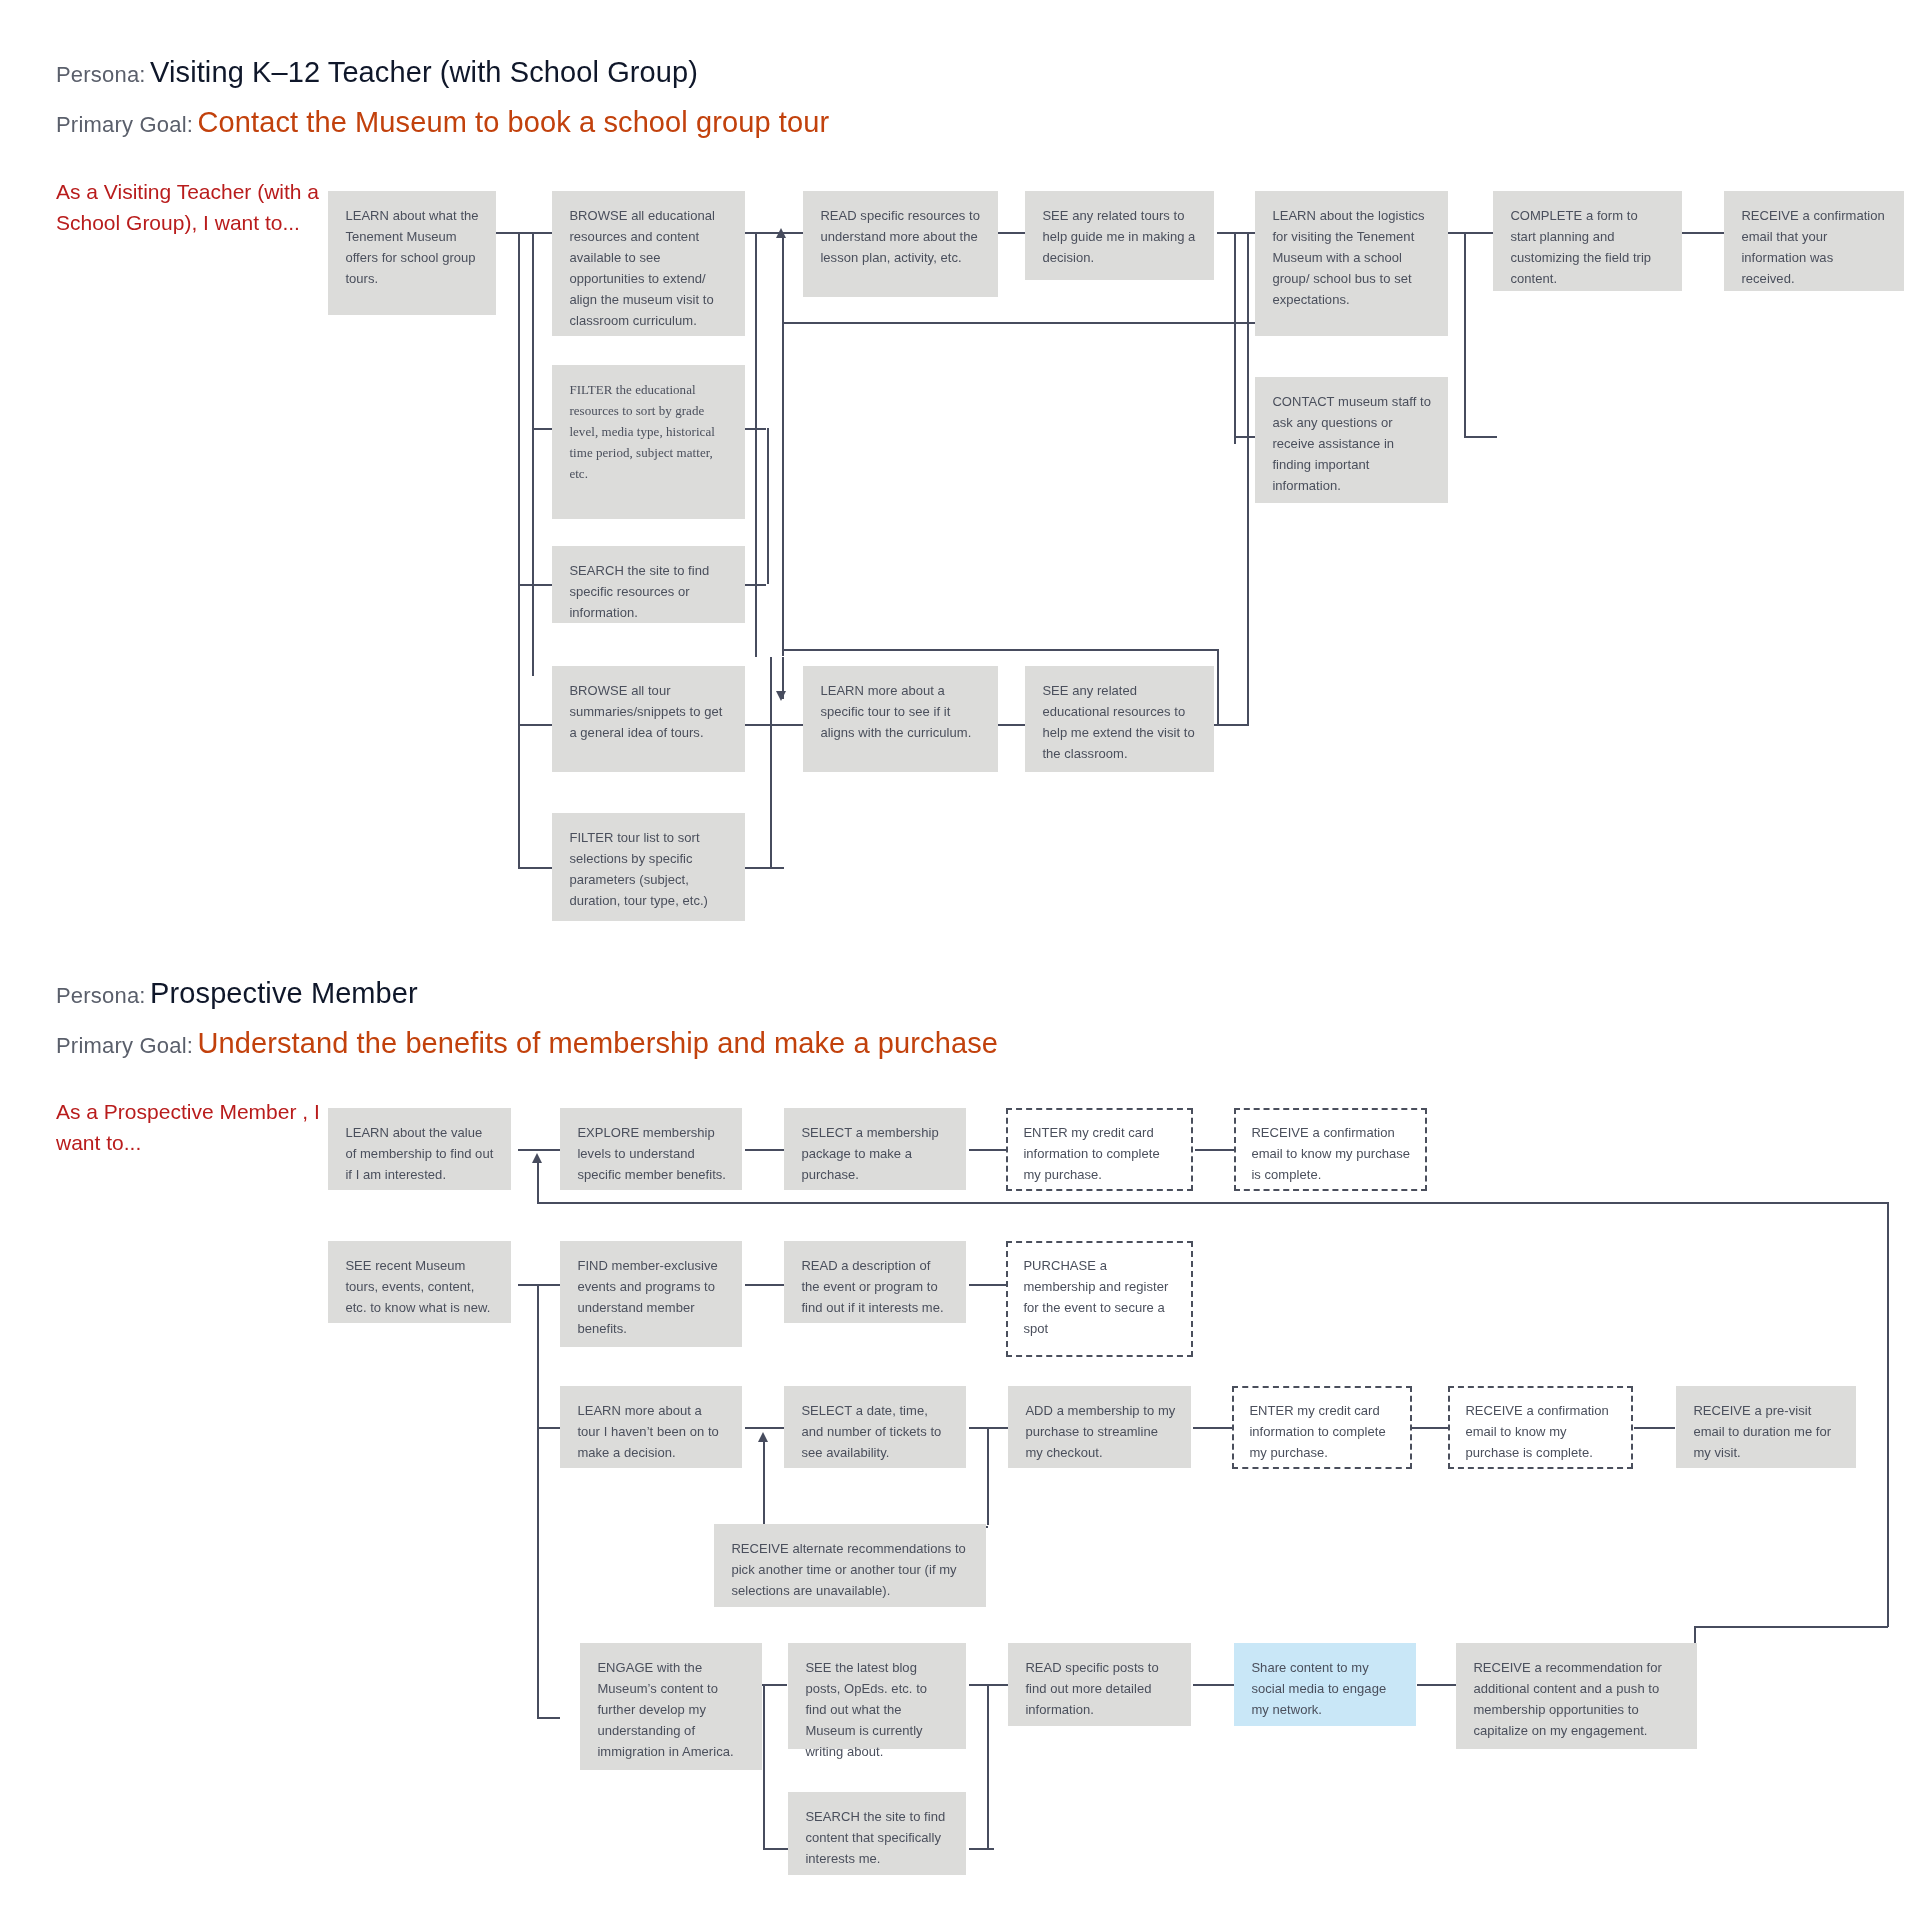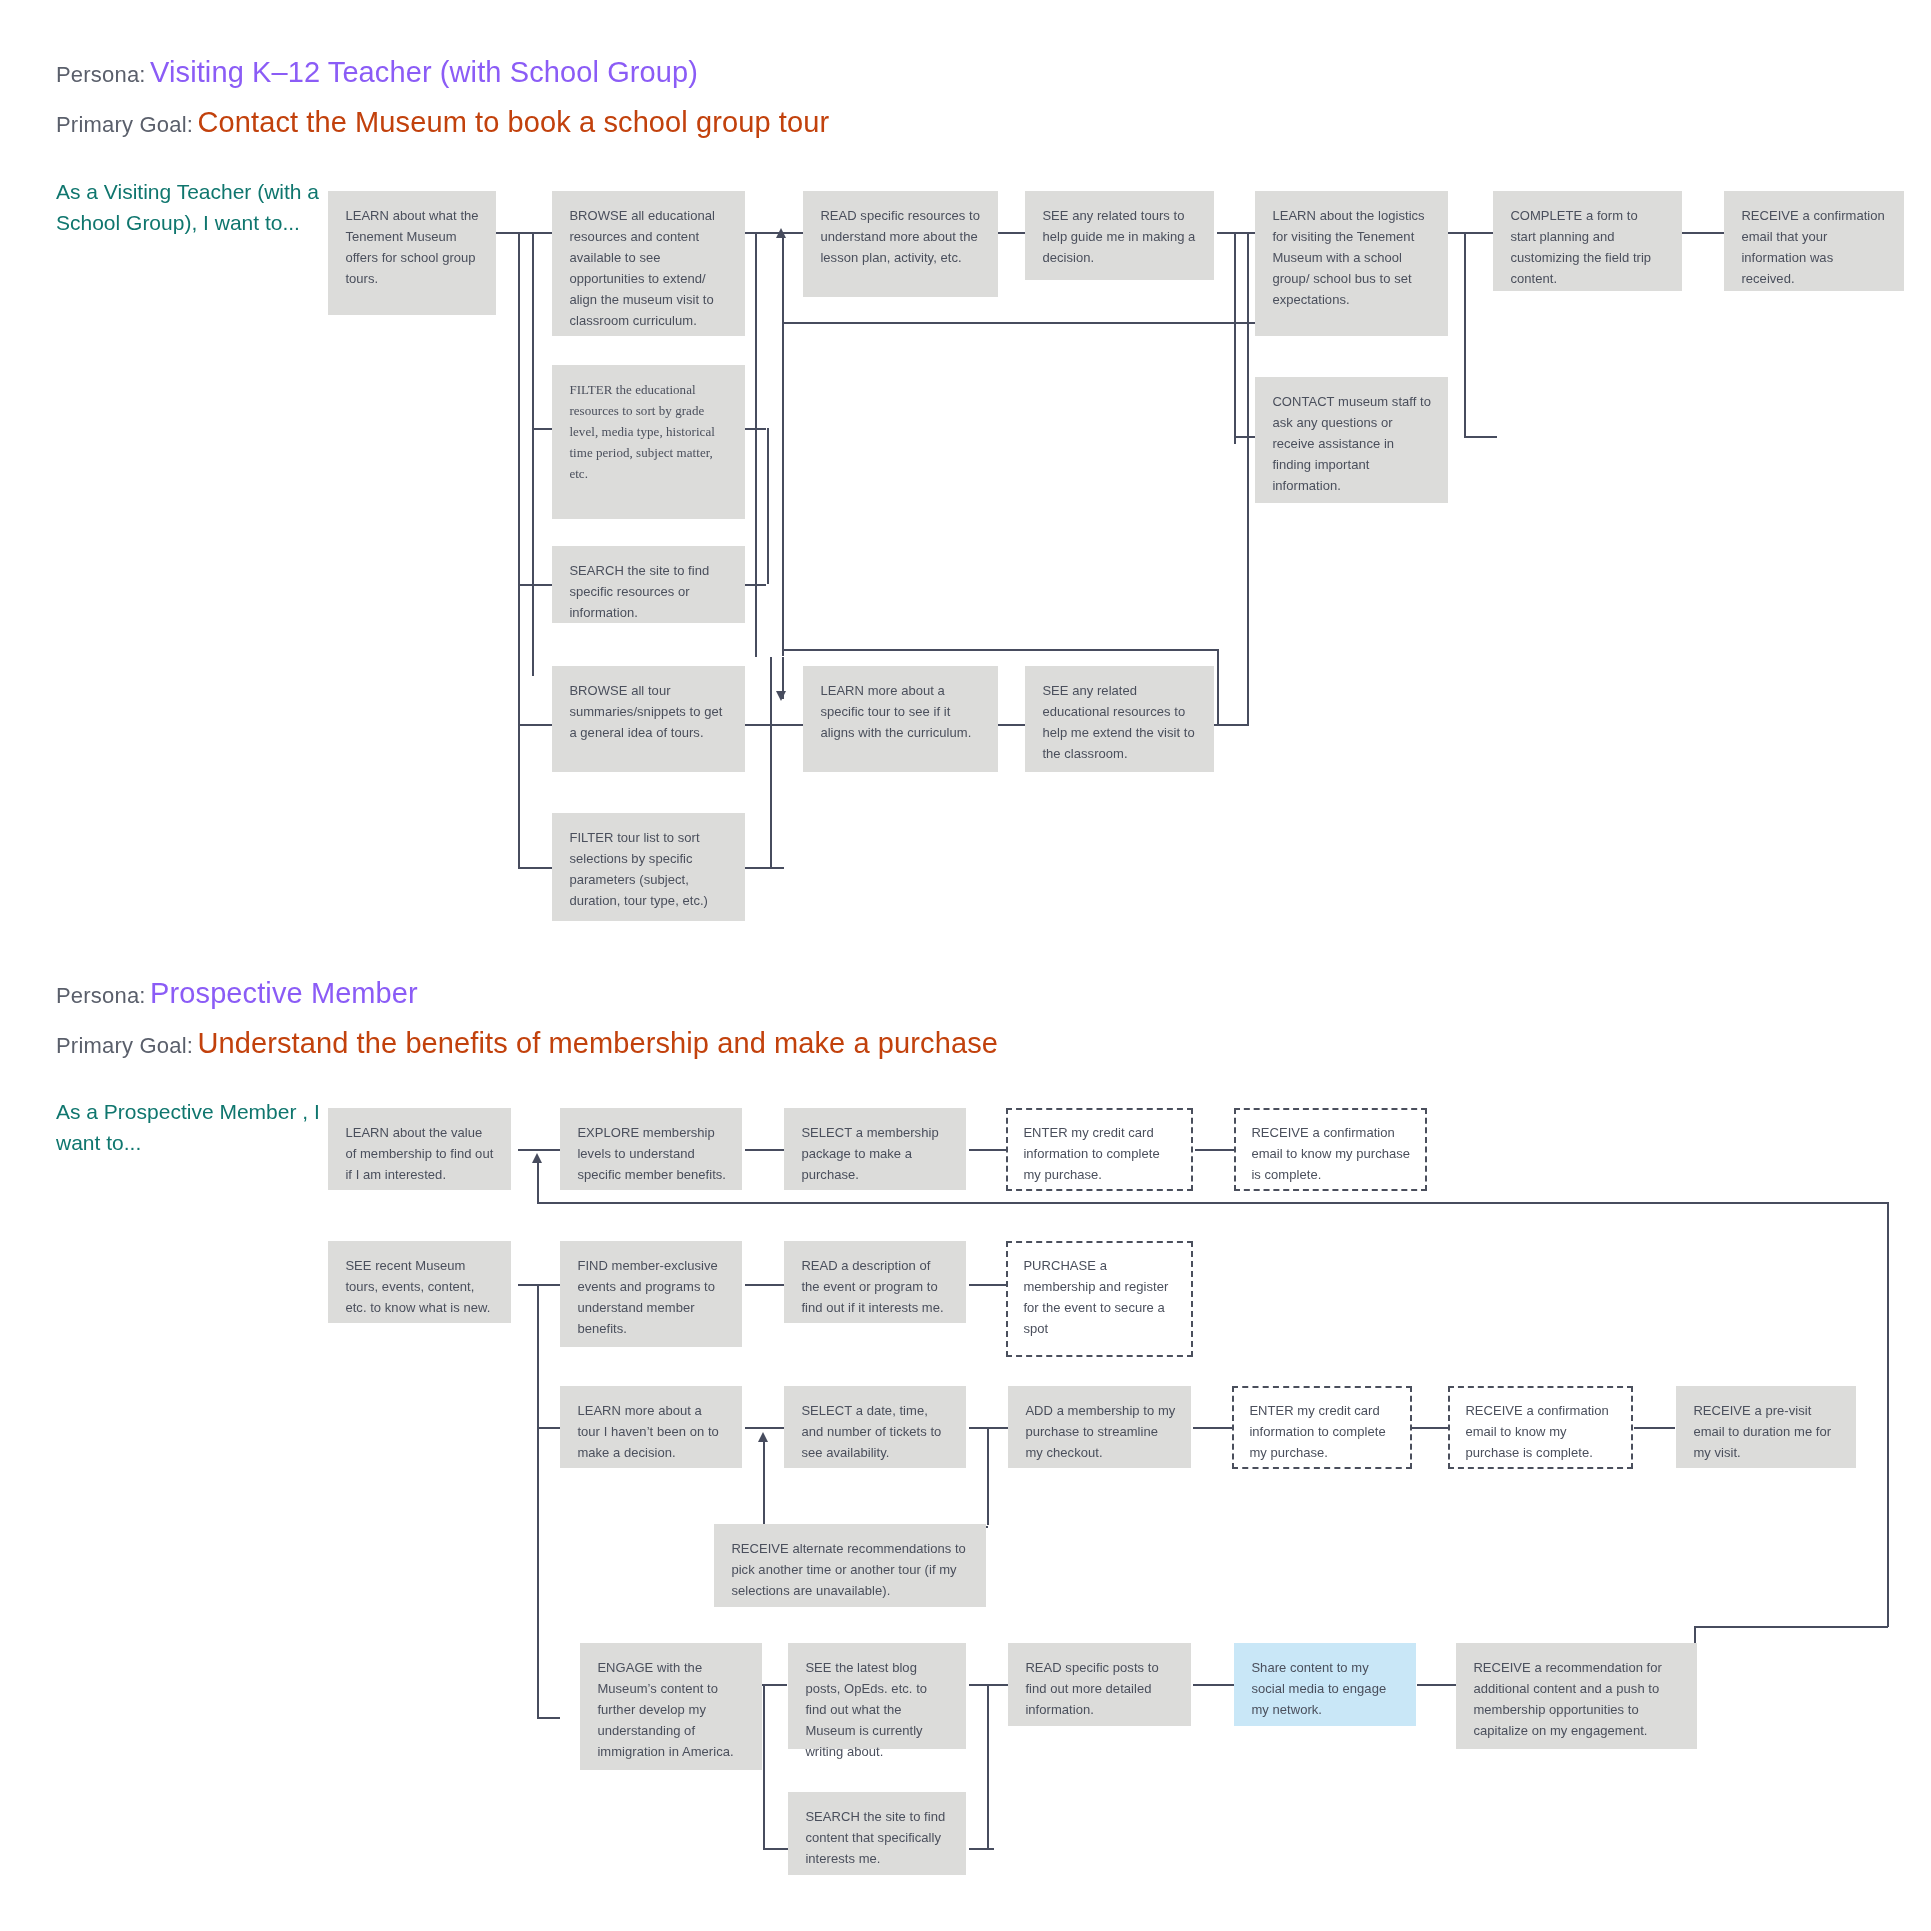--- a/index.html
+++ b/index.html
@@ -21,33 +21,33 @@
     white-space: nowrap;
     color: #3f4453;
   }
   .persona-label {
     font-size: 22px;
     color: #5a5f6b;
     letter-spacing: 0.2px;
   }
   .persona-value {
     font-size: 29px;
-    color: #8b5cf6;
+    color: #0f172a;
     letter-spacing: 0.1px;
   }
   .goal-value {
     font-size: 29px;
     color: #c2410c;
     letter-spacing: 0.1px;
   }
   .swimlane-label {
     position: absolute;
     font-size: 21px;
     line-height: 31px;
-    color: #0f766e;
+    color: #b91c1c;
     width: 290px;
   }
   
   .node {
     position: absolute;
     background: #dcdcda;
     color: #4a4f5c;
     font-size: 13px;
     line-height: 21px;
     padding: 13.5px 15.4px 13.5px 17.4px;

